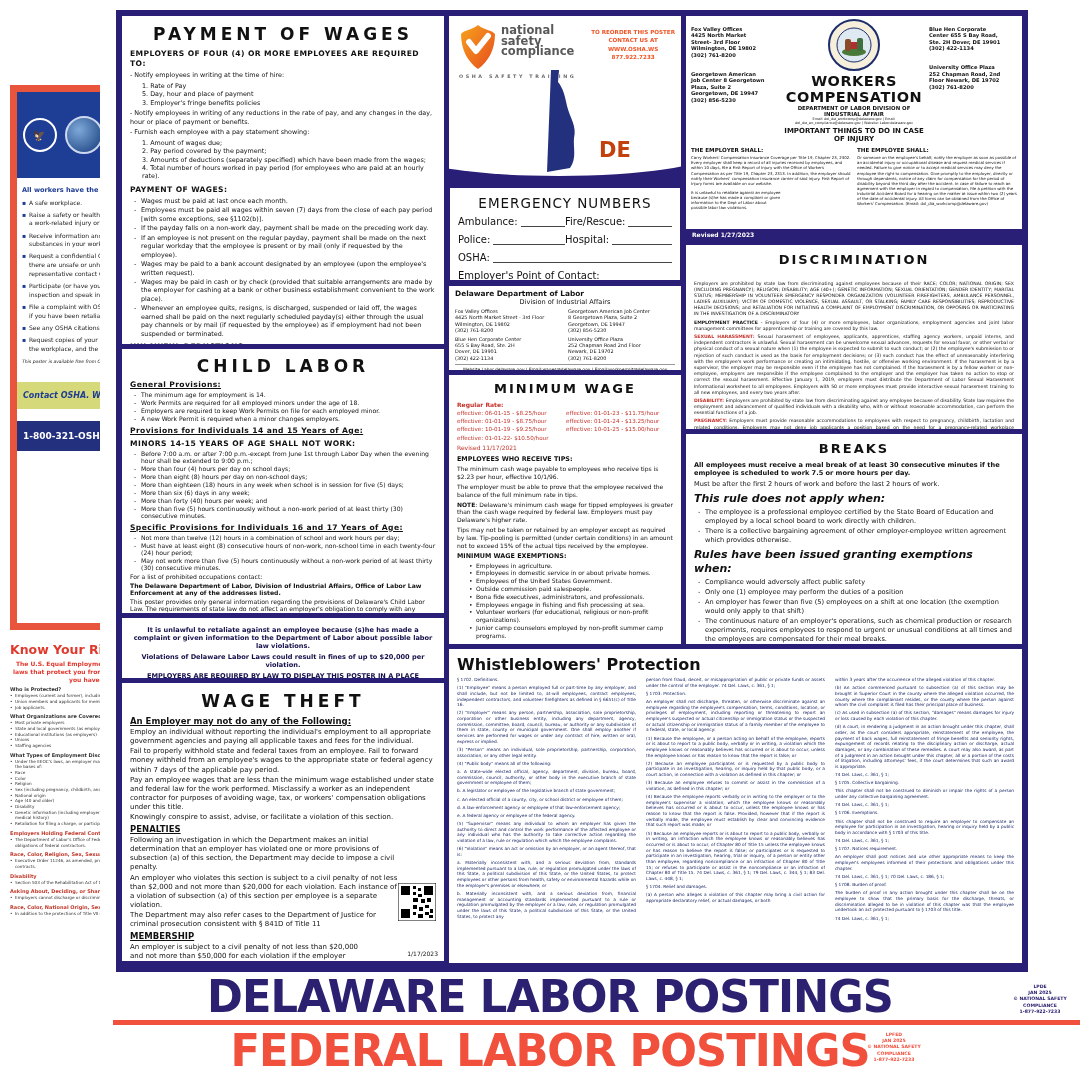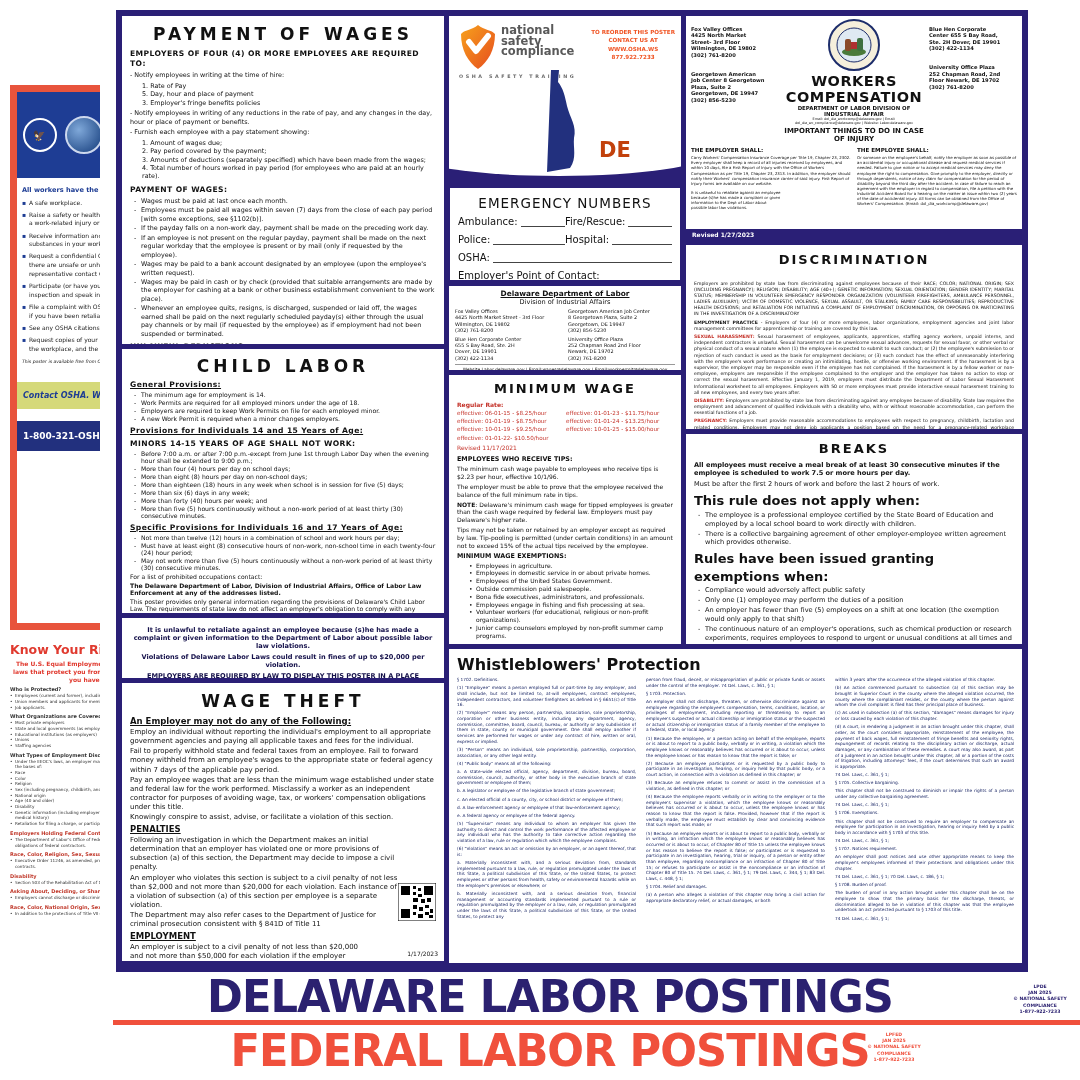--- a/index.html
+++ b/index.html
@@ -77,21 +77,21 @@
   .arcband{position:absolute;left:0;right:0;bottom:0;height:26px;background:#2a1f76;}
   .archole{position:absolute;left:-40px;bottom:6px;width:300px;height:46px;background:#fff;border-radius:50%;}
   .demap{position:absolute;left:88px;top:52px;z-index:3;}
   .delabel{position:absolute;left:150px;top:86px;z-index:3;font-size:21px;font-weight:bold;color:#c2410c;margin-top:36px;}
   .embox{height:94px;border:1.5px solid #2a1f76;}
   .em-title{font-size:13.5px;text-align:center;letter-spacing:1px;margin:2px 0 5px;}
   .emrow{display:flex;gap:0;font-size:10px;margin-bottom:7px;}
   .emf{display:flex;flex:1;}
   .emf .line{flex:1;border-bottom:1px solid #444;margin-left:3px;}
   .dolbox{height:84px;padding:3px 6px;}
-  .dol-t{font-size:7.4px;font-weight:bold;text-align:center;margin:0;text-decoration:underline;}
+  .dol-t{font-size:7.4px;font-weight:bold;text-align:left;margin:0;}
   .dol-s{font-size:6.6px;text-align:center;margin:0 0 2px;}
   .addr2{display:grid;grid-template-columns:1fr 1fr;gap:2px 6px;font-size:4.9px;line-height:1.3;white-space:pre-line;}
   .dol-c{font-size:4.4px;text-align:center;margin-top:3px;border-top:.5px solid #999;padding-top:2px;}
   .mw{height:auto;flex:1;font-size:6px;line-height:1.3;}
   .mw p{margin:2px 0;}
   .red{color:#c43128;}
   .mwrates{display:flex;gap:4px;font-size:5.6px;}
   .mwrates div{white-space:pre-line;line-height:1.5;}
   .mw h5{font-size:6.4px;margin:3px 0 1px;}
 
@@ -110,21 +110,21 @@
   .wc-col b{font-size:5.6px;}
   .wc-note{font-size:3.9px;margin-top:4px;width:90px;}
   .wc-logo{text-align:center;margin-top:2px;}
   .wc-rev{position:absolute;left:0;right:0;bottom:0;background:#2a1f76;color:#fff;
     font-size:6px;font-weight:bold;padding:2px 6px;}
   .disc{height:184px;font-size:4.6px;line-height:1.35;text-align:justify;}
   .disc p{margin:2px 0;}
   .disc .t-med{margin-bottom:12px;}
   .breaks{flex:1;font-size:6.6px;line-height:1.35;}
   .breaks p{margin:2px 0;}
-  .breaks h5{font-size:13px;margin:3px 0 1px;}
+  .breaks h5{font-size:11px;margin:3px 0 1px;font-style:italic;}
 
   
   .whistle{height:314px;}
   .wh-title{font-size:16px;font-weight:bold;margin:1px 0 3px;}
   .wh-cols{display:flex;gap:10px;}
   .wh-col{flex:1;font-size:4.3px;line-height:1.32;text-align:justify;color:#101d5e;}
   .wh-col p{margin:0 0 2.5px;}
 
   
   .de-title{position:absolute;top:970px;left:140px;width:820px;text-align:center;
@@ -299,21 +299,21 @@
             <p>Fail to properly withhold state and federal taxes from an employee. Fail to forward money withheld from an employee's wages to the appropriate state or federal agency within 7 days of the applicable pay period.</p>
             <p>Pay an employee wages that are less than the minimum wage established under state and federal law for the work performed. Misclassify a worker as an independent contractor for purposes of avoiding wage, tax, or workers' compensation obligations under this title.</p>
             <p>Knowingly conspire to assist, advise, or facilitate a violation of this section.</p>
           </div>
         <h4 class="u">PENALTIES</h4>
         <div style="width:270px;">
             <p>Following an investigation in which the Department makes an initial determination that an employer has violated one or more provisions of subsection (a) of this section, the Department may decide to impose a civil penalty.</p>
             <p>An employer who violates this section is subject to a civil penalty of not less than $2,000 and not more than $20,000 for each violation. Each instance of a violation of subsection (a) of this section per employee is a separate violation.</p>
             <p>The Department may also refer cases to the Department of Justice for criminal prosecution consistent with § 841D of Title 11</p>
           </div>
-        <h4 class="u">EMPLOYMENT</h4>
+        <h4 class="u">MEMBERSHIP</h4>
         <p style="width:230px;">An employer is subject to a civil penalty of not less than $20,000 and not more than $50,000 for each violation if the employer discharges or in any manner retaliates or discriminates against an individual because that individual does any of the following under this section:</p>
 
         <svg class="qr" width="38" height="38" viewBox="0 0 38 38">
           <rect width="38" height="38" fill="#fff" stroke="#000" stroke-width="1"></rect>
           <path fill="#000" d="M3 3h9v9H3zM5 5h5v5H5zM26 3h9v9h-9zM28 5h5v5h-5zM3 26h9v9H3zM5 28h5v5H5zM15 3h3v3h-3zM20 5h3v3h-3zM15 9h3v3h-3zM20 11h4v3h-4zM15 15h5v4h-5zM23 16h4v4h-4zM29 15h4v4h-4zM15 22h4v4h-4zM21 24h4v4h-4zM27 22h4v3h-4zM32 26h3v4h-3zM15 29h3v3h-3zM20 31h5v4h-5zM27 29h4v3h-4zM31 32h4v3h-4z"></path>
         </svg>
         <div class="wt-date">1/17/2023</div>
       </article>
     </section>
 

